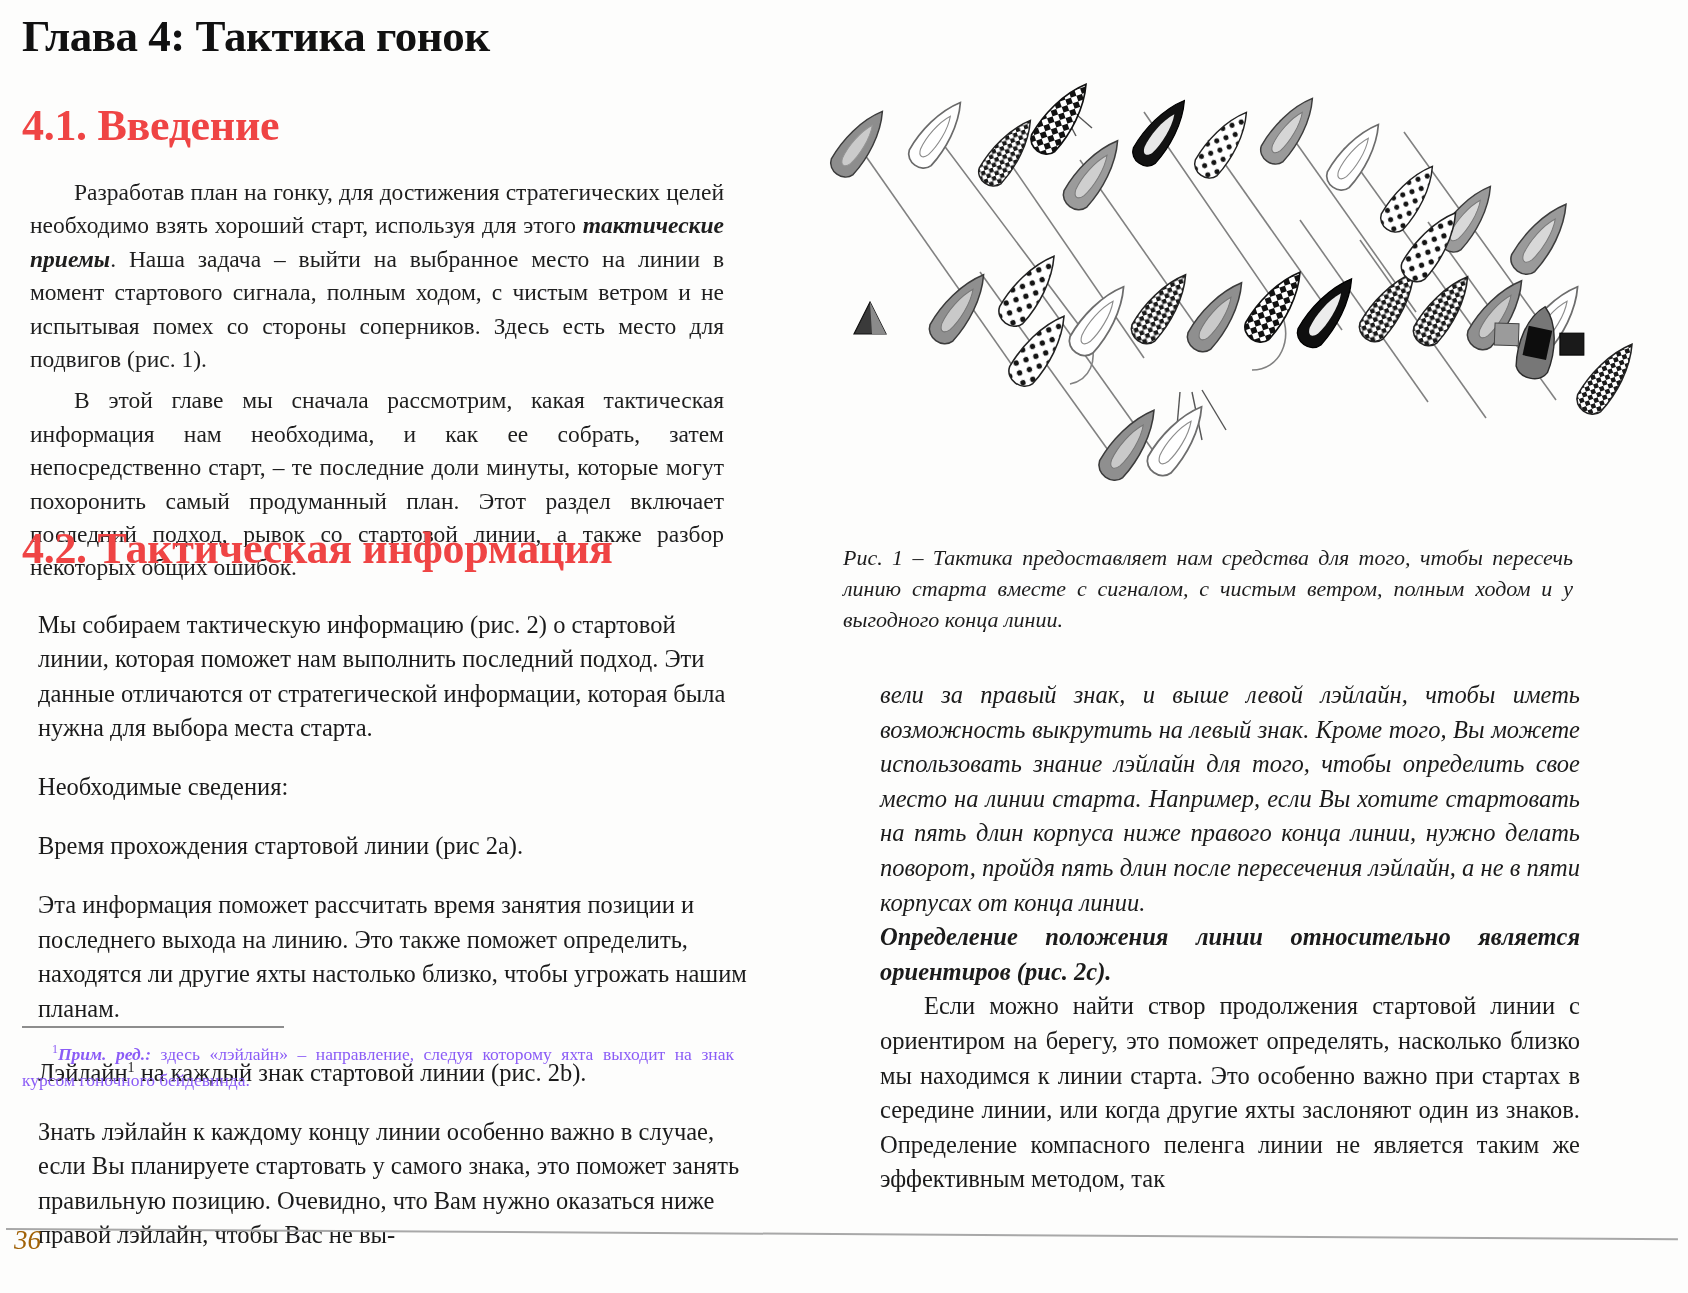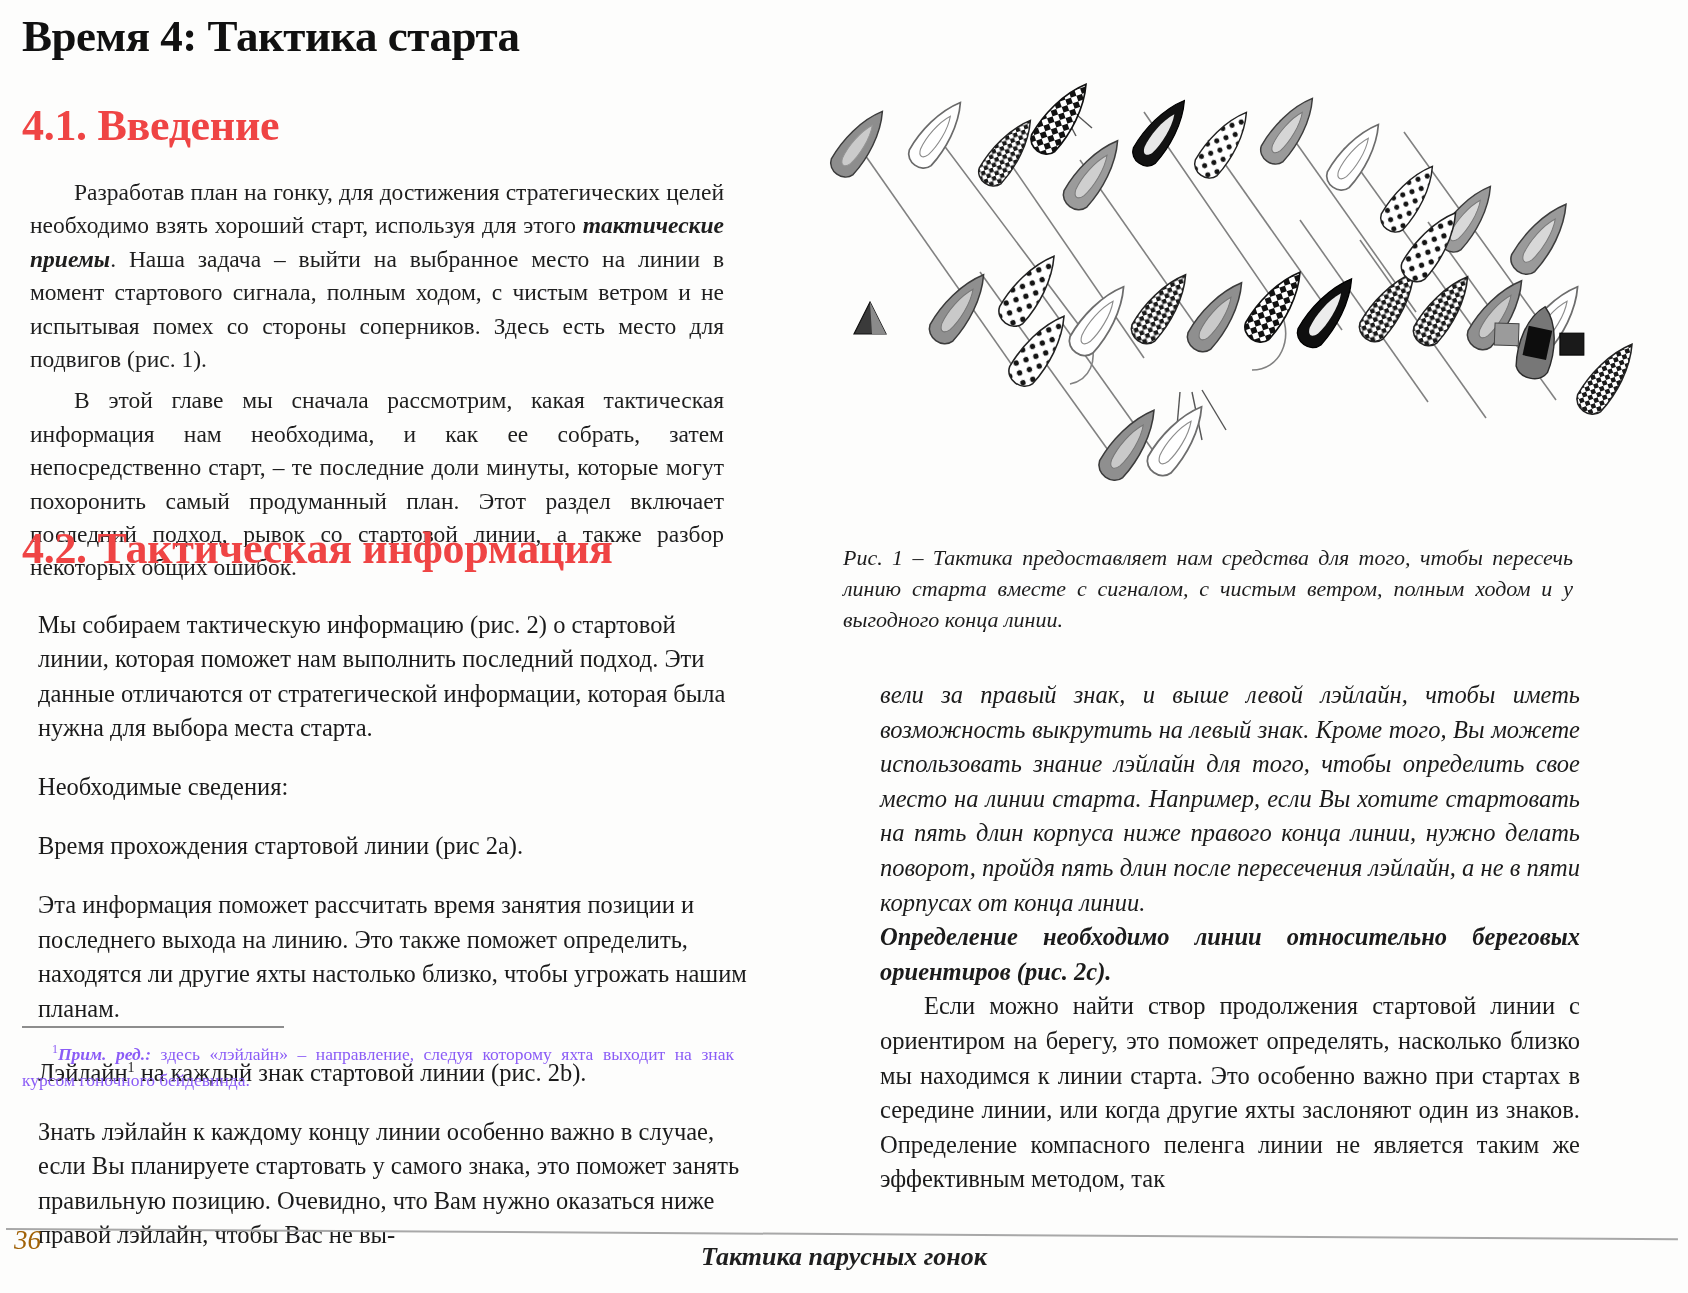--- a/index.html
+++ b/index.html
@@ -158,21 +158,21 @@
     font-style: italic;
     font-weight: bold;
     color: #1f1f1f;
   }
 </style>
 </head>
 <body>
 
 <div class="page">
 
-  <div class="chapter-title">Время 4: Тактика старта</div>
+  <div class="chapter-title">Глава 4: Тактика гонок</div>
 
   <div class="section-head" id="sec-41">4.1. Введение</div>
 
   <div class="col-left">
     <p><span>Разработав план на гонку, для достижения стратегических целей необходимо взять хороший старт, используя для этого </span><span style="font-style:italic;font-weight:bold">тактические приемы</span><span>. Наша задача – выйти на выбранное место на линии в момент стартового сигнала, полным ходом, с чистым ветром и не испытывая помех со стороны соперников. Здесь есть место для подвигов (рис. 1).</span></p>
     <p>В этой главе мы сначала рассмотрим, какая тактическая информация нам необходима, и как ее собрать, затем непосредственно старт, – те последние доли минуты, которые могут похоронить самый продуманный план. Этот раздел включает последний подход, рывок со стартовой линии, а также разбор некоторых общих ошибок.</p>
   </div>
 
   <div class="section-head" id="sec-42">4.2. Тактическая информация</div>
 
@@ -358,21 +358,20 @@
           <rect x="22" y="-14" width="24" height="22" fill="#1a1a1a" stroke="#000" stroke-width="1" transform="rotate(-12 34 -3)"></rect>
         </g>
       </g>
     </svg>
   </div>
 
   <div class="fig-caption">Рис. 1 – Тактика предоставляет нам средства для того, чтобы пересечь линию старта вместе с сигналом, с чистым ветром, полным ходом и у выгодного конца линии.</div>
 
   <div id="right-body">
     <p class="cont">вели за правый знак, и выше левой лэйлайн, чтобы иметь возможность выкрутить на левый знак. Кроме того, Вы можете использовать знание лэйлайн для того, чтобы определить свое место на линии старта. Например, если Вы хотите стартовать на пять длин корпуса ниже правого конца линии, нужно делать поворот, пройдя пять длин после пересечения лэйлайн, а не в пяти корпусах от конца линии.</p>
-    <p class="it">Определение необходимо линии относительно береговых ориентиров (рис. 2c).</p>
+    <p class="it">Определение положения линии относительно является ориентиров (рис. 2c).</p>
     <p>Если можно найти створ продолжения стартовой линии с ориентиром на берегу, это поможет определять, насколько близко мы находимся к линии старта. Это особенно важно при стартах в середине линии, или когда другие яхты заслоняют один из знаков. Определение компасного пеленга линии не является таким же эффективным методом, так</p>
   </div>
 
   <div class="footer-rule"></div>
   <div class="page-number">36</div>
-  <div class="book-title">Тактика парусных гонок</div>
 
 </div>
 
 </body></html>

